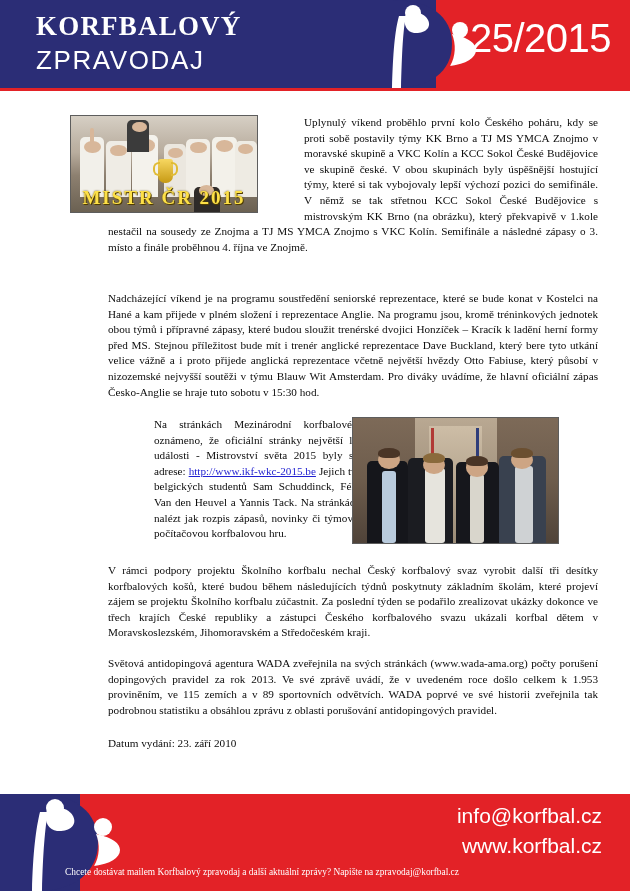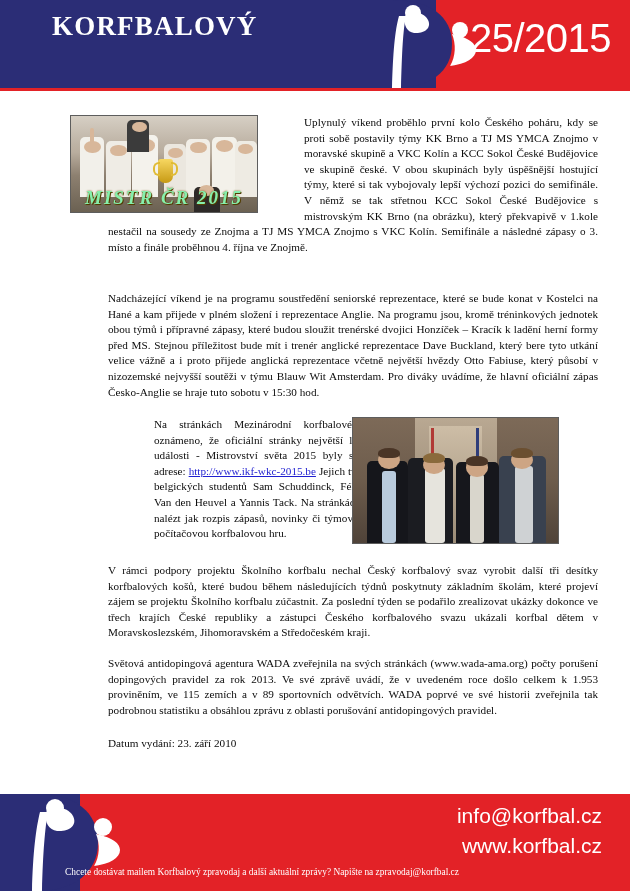--- a/index.html
+++ b/index.html
@@ -12,21 +12,21 @@
   }
   .page{position:relative;width:630px;height:891px;background:#fff;overflow:hidden;}
 
   
   .header{position:absolute;left:0;top:0;width:630px;height:88px;overflow:hidden;}
   .hdr-blue{position:absolute;left:0;top:0;width:436px;height:88px;background:#2b2d76;}
   .hdr-red{position:absolute;left:436px;top:0;width:194px;height:88px;background:#e32227;}
   .hdr-rule{position:absolute;left:0;top:88px;width:630px;height:3px;background:#e32227;}
 
   .hdr-title1{
-    position:absolute;left:52px;top:11px;
+    position:absolute;left:36px;top:11px;
     color:#ffffff;font-family:"Liberation Serif", serif;
     font-weight:bold;font-size:27px;letter-spacing:1.2px;
     white-space:nowrap;
   }
   .hdr-title2{
     position:absolute;left:36px;top:45px;
     color:#ffffff;font-family:"Liberation Sans", sans-serif;
     font-weight:normal;font-size:26px;letter-spacing:1.6px;
     white-space:nowrap;
   }
@@ -98,22 +98,22 @@
   .ph1-head{position:absolute;border-radius:50%;background:#d8b79a;}
   .ph1-arm{position:absolute;background:#d8b79a;border-radius:2px;transform-origin:bottom center;}
   .ph1-cup{position:absolute;left:47%;bottom:30%;width:15px;height:24px;
      background:linear-gradient(180deg,#f7d761,#c79a14);
      border-radius:3px 3px 7px 7px;}
   .ph1-cup:before{content:"";position:absolute;left:-5px;top:3px;width:5px;height:10px;
      border:2px solid #e0bb34;border-right:none;border-radius:6px 0 0 6px;}
   .ph1-cup:after{content:"";position:absolute;right:-5px;top:3px;width:5px;height:10px;
      border:2px solid #e0bb34;border-left:none;border-radius:0 6px 6px 0;}
   .ph1-text{position:absolute;left:0;bottom:3px;width:100%;text-align:center;
-     font-family:"Liberation Serif", serif;font-style:italic;font-weight:bold;
-     font-size:19px;color:#86efac;letter-spacing:2px;
+     font-family:"Liberation Serif", serif;font-weight:bold;
+     font-size:19px;color:#fde047;letter-spacing:2px;
      text-shadow:0 0 2px #6b5200, 1px 1px 0 #4a3800;white-space:nowrap;}
 
   
   .ph2-bg{position:absolute;inset:0;background:
      linear-gradient(180deg,#7d6a58 0%,#6d5c4c 50%,#4f4339 100%);}
   .ph2-door{position:absolute;left:30%;top:0;width:40%;height:100%;
      background:linear-gradient(180deg,#b9a892,#8f806c);}
   .ph2-door2{position:absolute;left:37%;top:6%;width:26%;height:94%;
      background:linear-gradient(180deg,#cdbda6,#9b8c77);}
   .ph2-accent{position:absolute;left:38%;top:8%;width:3px;height:46%;background:#b13a35;}
@@ -126,20 +126,21 @@
 </head>
 <body>
 
 <div class="page">
 
   <div class="header">
     <div class="hdr-blue"></div>
     <div class="hdr-red"></div>
 
     <div class="hdr-title1">KORFBALOVÝ</div>
+    <div class="hdr-title2">ZPRAVODAJ</div>
 
     <svg class="hdr-logo" viewBox="0 0 130 88" preserveAspectRatio="none">
       <rect x="0" y="0" width="64" height="88" fill="#2b2d76"></rect>
       <rect x="64" y="0" width="66" height="88" fill="#e32227"></rect>
 
       <path d="M20,0 C58,0 80,16 80,44 C80,72 58,88 22,88 L20,88 Z" fill="#2b2d76"></path>
 
       <path d="M80,34 C98,38 104,44 104,50 C104,58 94,64 78,66 C84,56 84,44 80,34 Z" fill="#ffffff"></path>
 
       <path d="M34,16 C31,30 30,52 29,88 L20,88 C21,52 23,30 27,16 Z" fill="#ffffff"></path>

